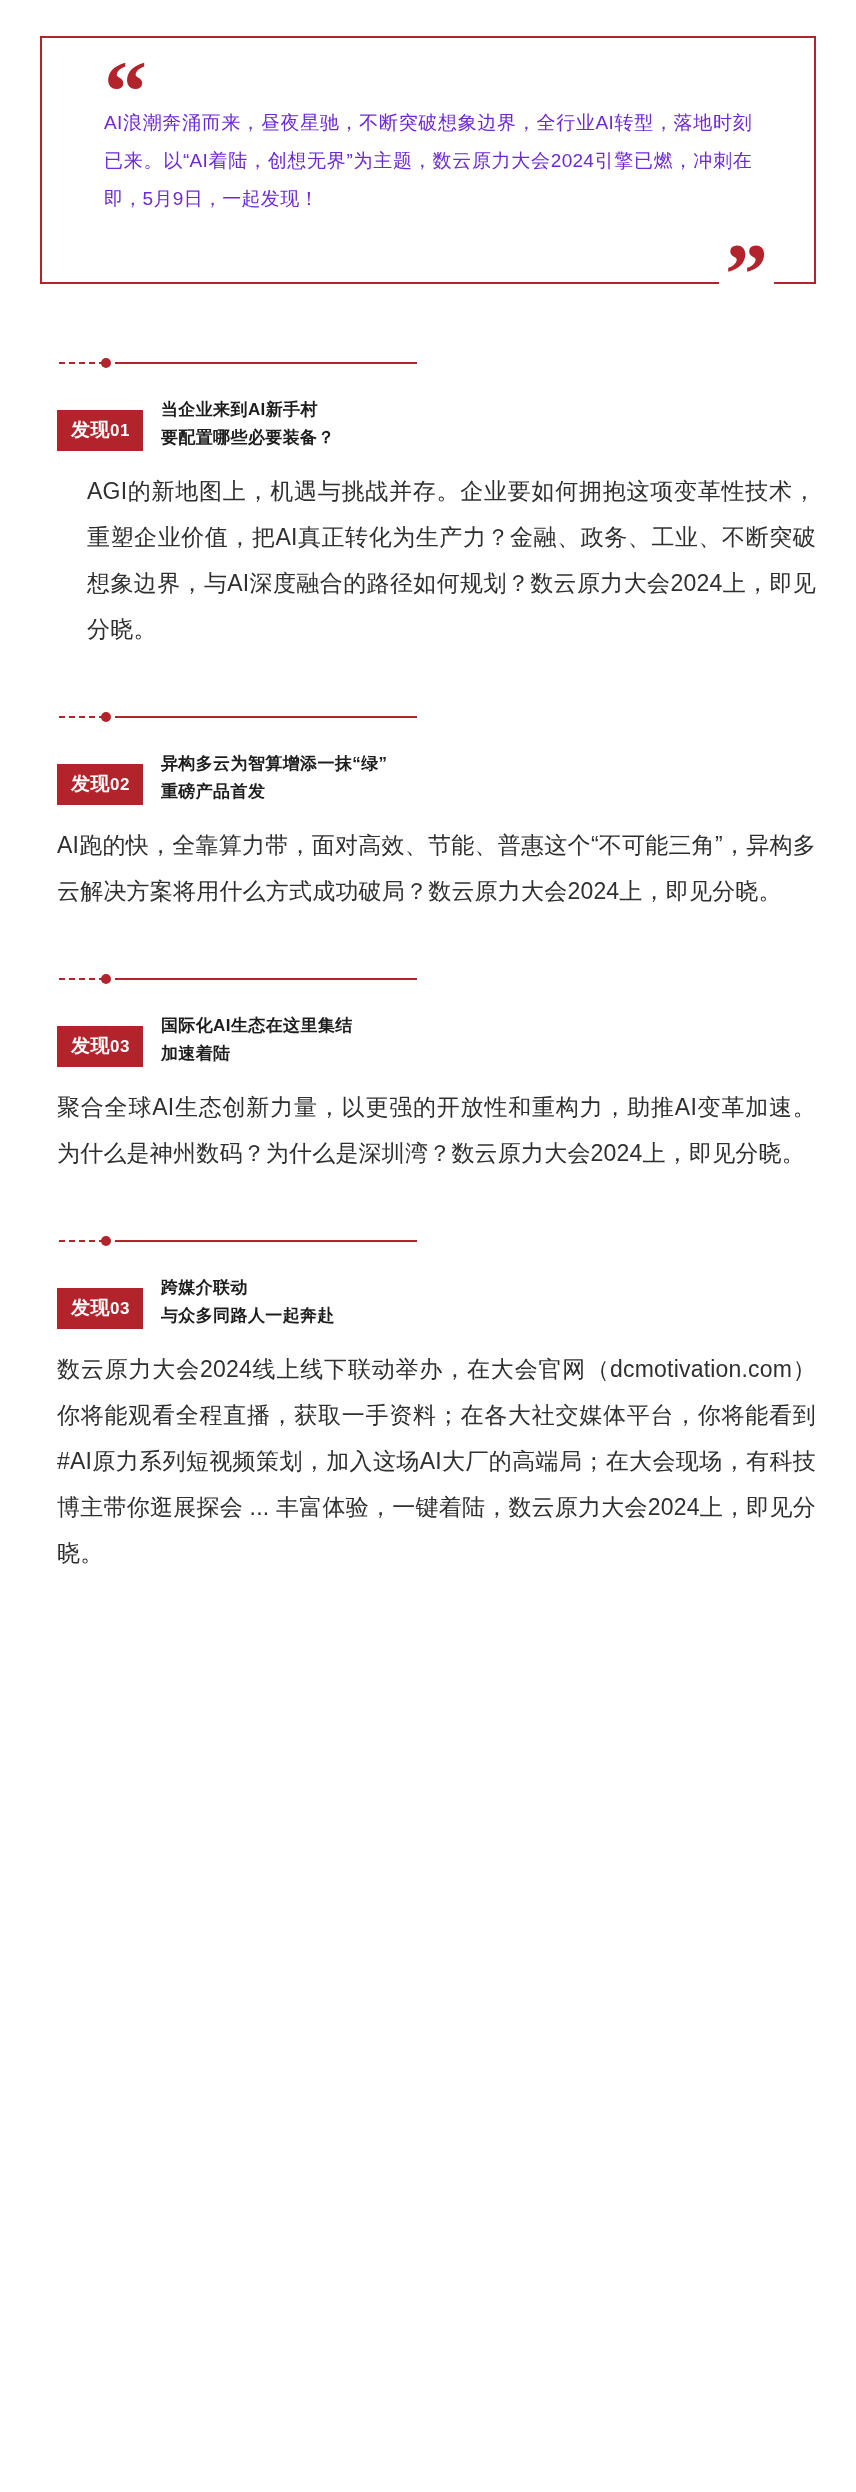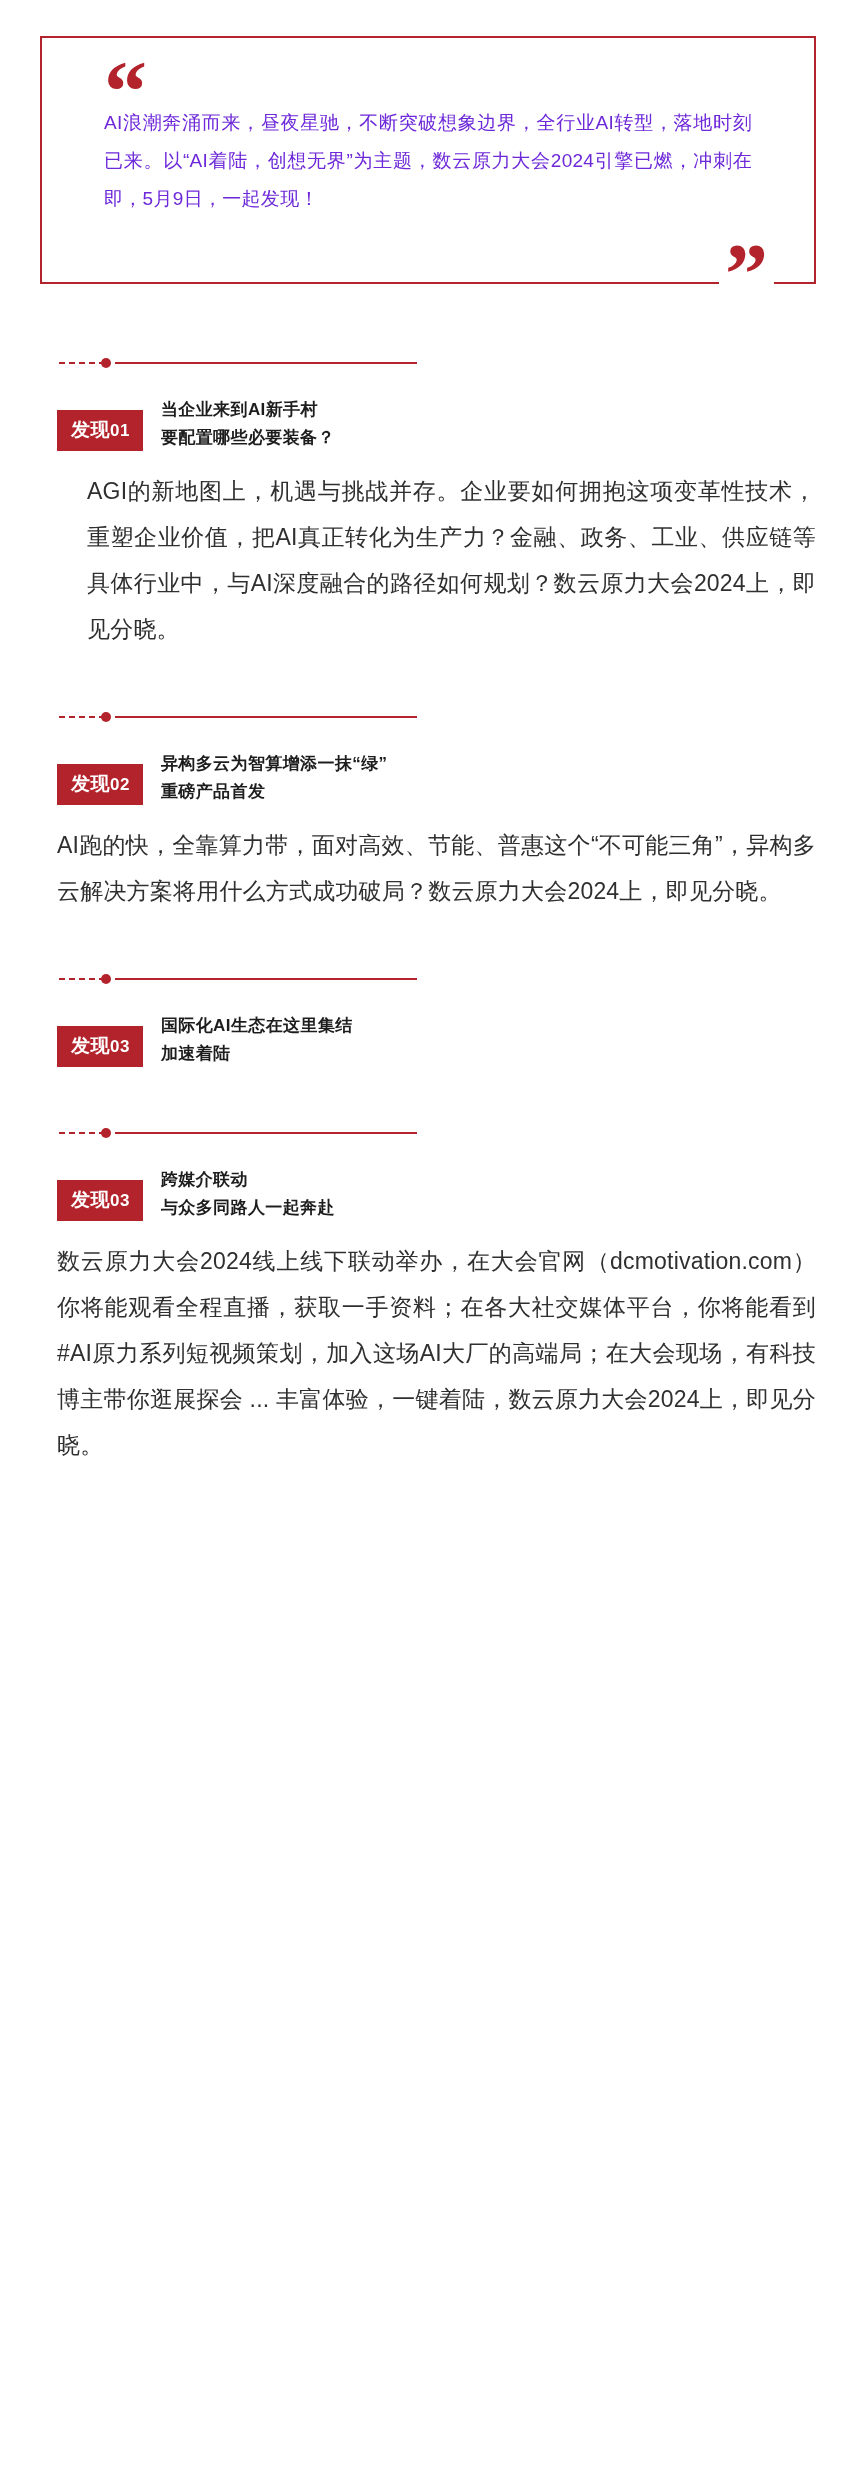--- a/index.html
+++ b/index.html
@@ -167,21 +167,21 @@
       </div>
       <div class="sec-head">
         <div class="badge">
           <span>发现</span><span class="num">01</span>
         </div>
         <div class="titles">
           <div class="title-line">当企业来到AI新手村</div>
           <div class="title-line">要配置哪些必要装备？</div>
         </div>
       </div>
-      <div class="sec-body pad-left">AGI的新地图上，机遇与挑战并存。企业要如何拥抱这项变革性技术，重塑企业价值，把AI真正转化为生产力？金融、政务、工业、供应链等具体行业中，与AI深度融合的路径如何规划？数云原力大会2024上，即见分晓。</div>
+      <div class="sec-body pad-left">AGI的新地图上，机遇与挑战并存。企业要如何拥抱这项变革性技术，重塑企业价值，把AI真正转化为生产力？金融、政务、工业、不断突破想象边界，与AI深度融合的路径如何规划？数云原力大会2024上，即见分晓。</div>
     </div>
 
     <div class="section">
       <div class="sec-top">
         <span class="tick"></span>
         <span class="dot"></span>
         <span class="rule"></span>
       </div>
       <div class="sec-head">
         <div class="badge">
@@ -203,20 +203,21 @@
       </div>
       <div class="sec-head">
         <div class="badge">
           <span>发现</span><span class="num">03</span>
         </div>
         <div class="titles">
           <div class="title-line">国际化AI生态在这里集结</div>
           <div class="title-line">加速着陆</div>
         </div>
       </div>
+      <div class="sec-body">聚合全球AI生态创新力量，以更强的开放性和重构力，助推AI变革加速。为什么是神州数码？为什么是深圳湾？数云原力大会2024上，即见分晓。</div>
     </div>
 
     <div class="section">
       <div class="sec-top">
         <span class="tick"></span>
         <span class="dot"></span>
         <span class="rule"></span>
       </div>
       <div class="sec-head">
         <div class="badge">

